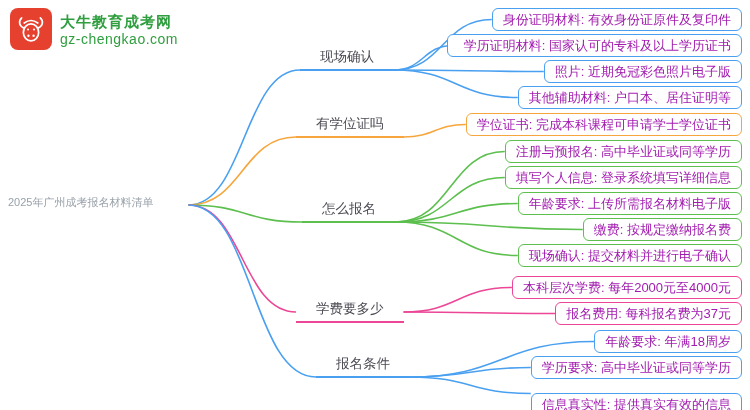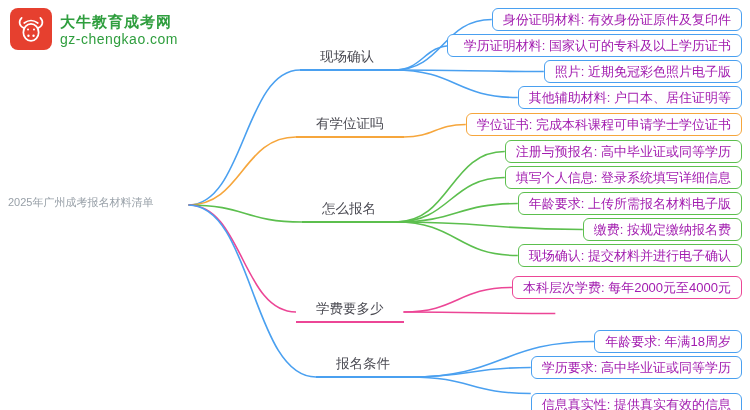--- a/index.html
+++ b/index.html
@@ -90,18 +90,19 @@
 
   <div class="leaf" style="top: 113px; border-color: rgb(246, 166, 60);">学位证书: 完成本科课程可申请学士学位证书</div>
 
   <div class="leaf" style="top: 140px; border-color: rgb(92, 191, 78);">注册与预报名: 高中毕业证或同等学历</div>
   <div class="leaf" style="top: 166px; border-color: rgb(92, 191, 78);">填写个人信息: 登录系统填写详细信息</div>
   <div class="leaf" style="top: 192px; border-color: rgb(92, 191, 78);">年龄要求: 上传所需报名材料电子版</div>
   <div class="leaf" style="top: 218px; border-color: rgb(92, 191, 78);">缴费: 按规定缴纳报名费</div>
   <div class="leaf" style="top: 244px; border-color: rgb(92, 191, 78);">现场确认: 提交材料并进行电子确认</div>
 
   <div class="leaf" style="top: 276px; border-color: rgb(236, 70, 150);">本科层次学费: 每年2000元至4000元</div>
+  <div class="leaf" style="top: 302px; border-color: rgb(236, 70, 150);">报名费用: 每科报名费为37元</div>
 
   <div class="leaf" style="top: 330px; border-color: rgb(74, 160, 240);">年龄要求: 年满18周岁</div>
   <div class="leaf" style="top: 356px; border-color: rgb(74, 160, 240);">学历要求: 高中毕业证或同等学历</div>
   <div class="leaf" style="top: 393px; border-color: rgb(74, 160, 240);">信息真实性: 提供真实有效的信息</div>
 
 </div>
 
 </body></html>

